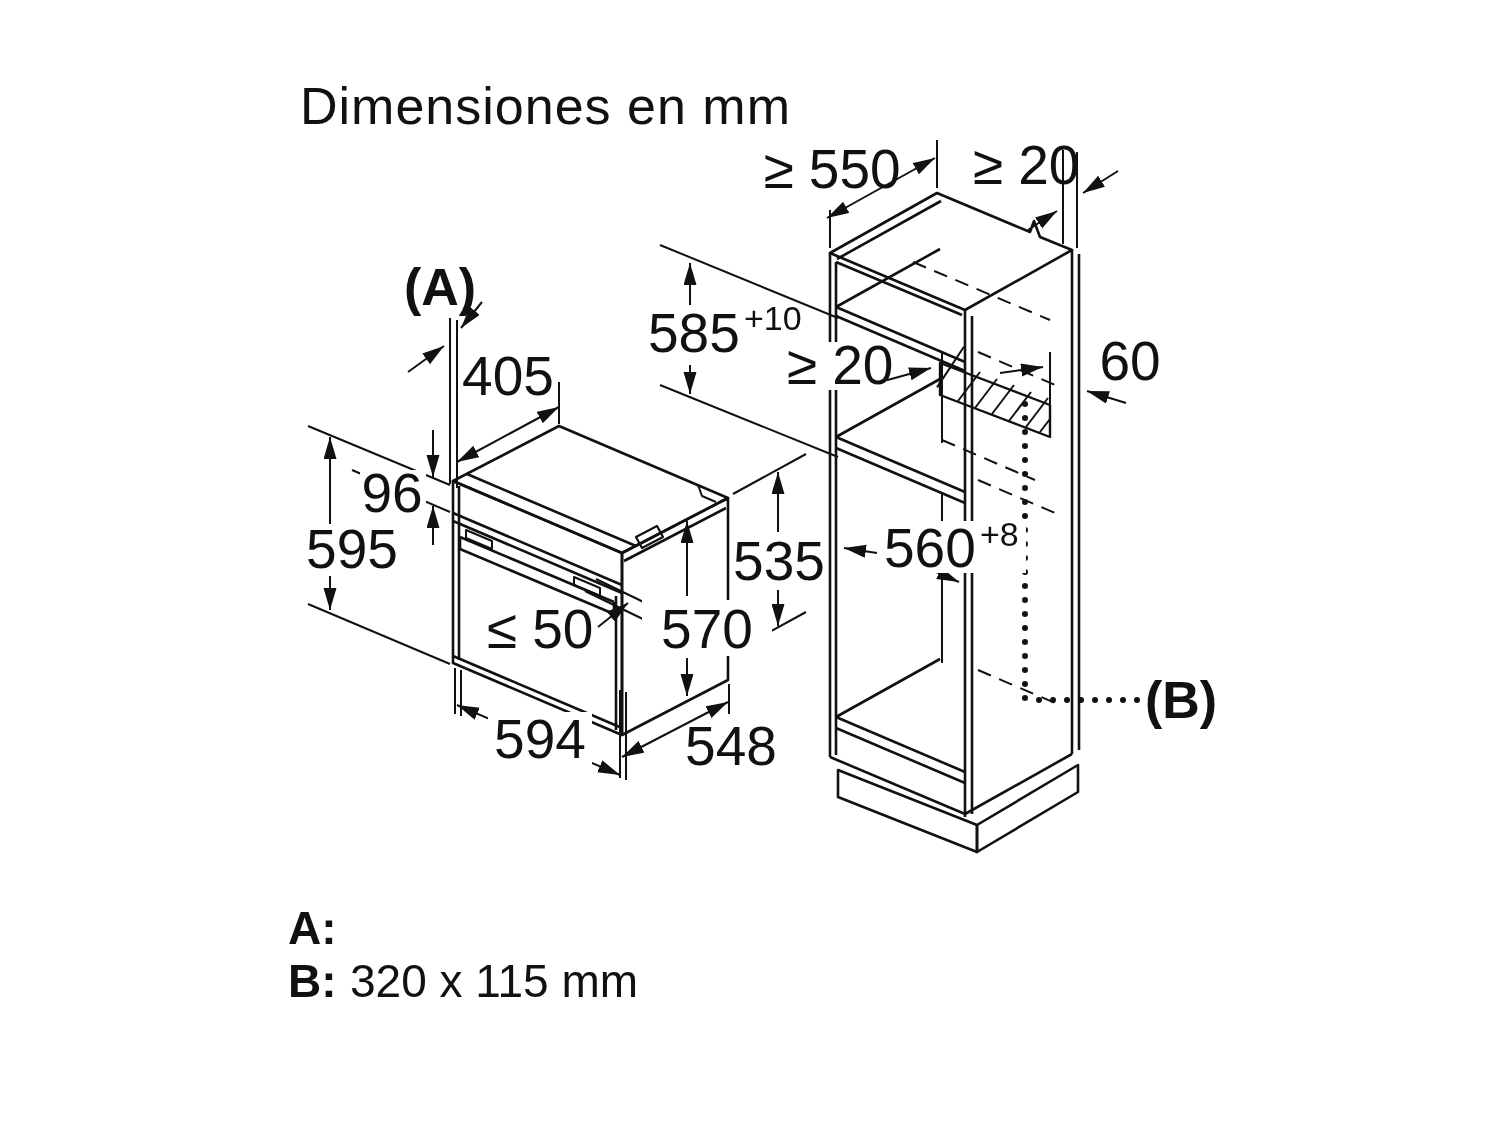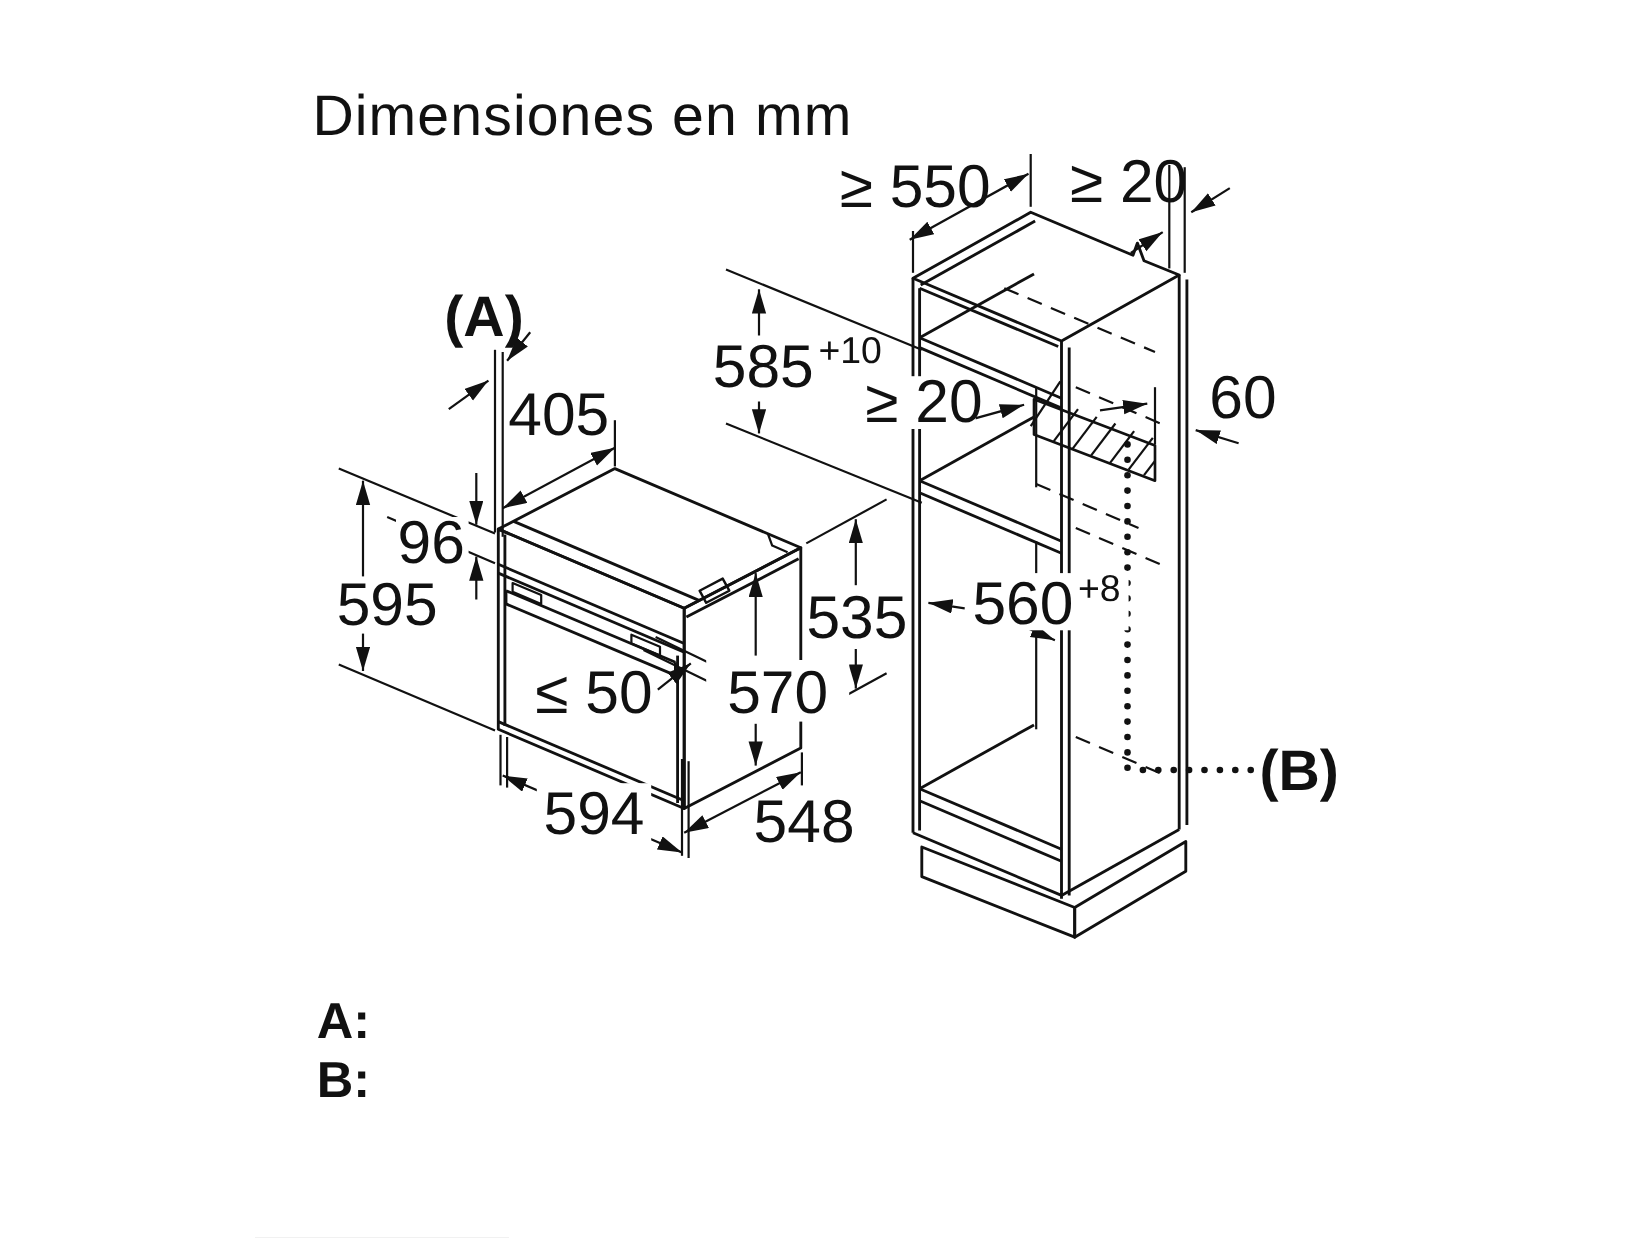--- a/index.html
+++ b/index.html
@@ -1,19 +1,19 @@
 <!DOCTYPE html>
 <html><head>
 <meta charset="utf-8">
 <style>
   html,body{margin:0;padding:0;background:#e8e8e8;}
   #stage{position:relative;width:1500px;height:1125px;background:#ffffff;overflow:hidden;
          font-family:"Liberation Sans", sans-serif;color:#111;}
   #draw{position:absolute;left:0;top:0;}
-  .title{position:absolute;left:284px;top:76px;font-size:52px;letter-spacing:1px;color:#111;}
+  .title{position:absolute;left:300px;top:76px;font-size:52px;letter-spacing:1px;color:#111;}
   .legend{position:absolute;left:288px;top:905px;font-size:46px;line-height:1.02;color:#111;}
   .legend .row{display:flex;margin-bottom:6px;}
   .legend .key{font-weight:bold;width:62px;flex:0 0 62px;}
   .legend .val{}
   svg text{font-family:"Liberation Sans", sans-serif;fill:#111;}
   .dim{font-size:55px;}
   .sup{font-size:34px;}
   .ab{font-size:52px;font-weight:bold;}
 </style>
 </head>
@@ -246,17 +246,18 @@
 
 <div class="title">Dimensiones en mm</div>
 
 <div class="legend">
   <div class="row">
     <span class="key">A:</span>
   </div>
   <div class="row">
     <span class="key">B:</span>
     <span class="val">
+      <div>320 x 115 mm</div>
     </span>
   </div>
 </div>
 
 </div>
 
 </body></html>

